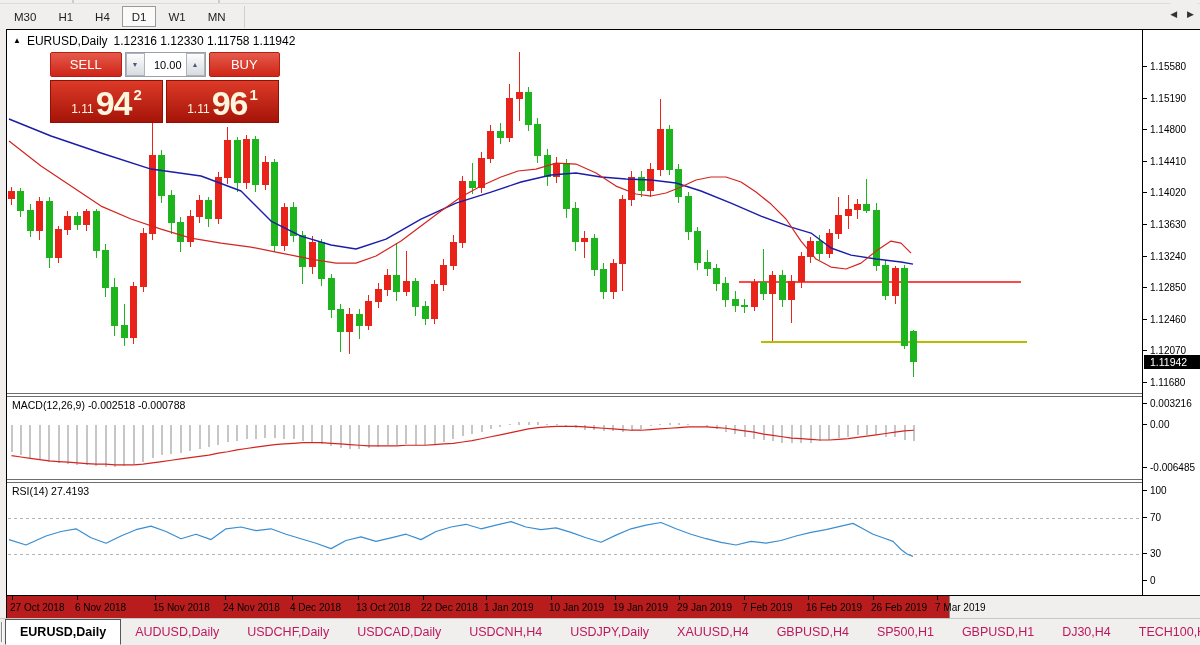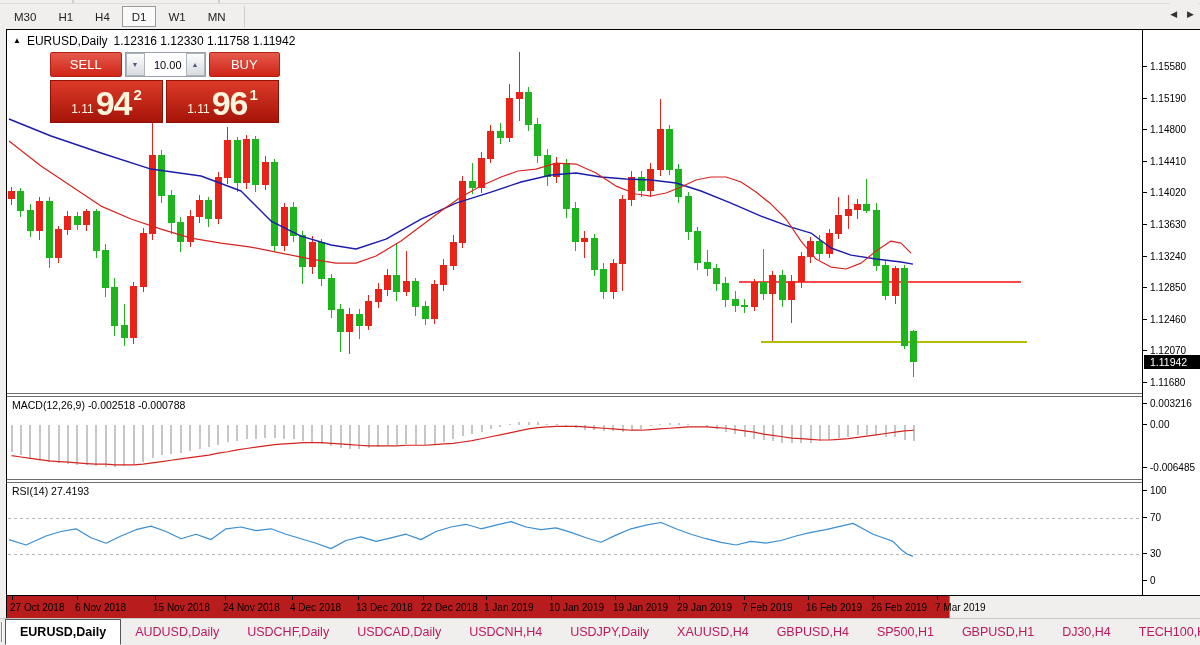--- a/index.html
+++ b/index.html
@@ -473,21 +473,21 @@
       <div class="date-label" style="left: 3px;">27 Oct 2018</div>
       <div class="date-tick" style="left: 70px;"></div>
       <div class="date-label" style="left: 68px;">6 Nov 2018</div>
       <div class="date-tick" style="left: 148px;"></div>
       <div class="date-label" style="left: 146px;">15 Nov 2018</div>
       <div class="date-tick" style="left: 218px;"></div>
       <div class="date-label" style="left: 216px;">24 Nov 2018</div>
       <div class="date-tick" style="left: 285px;"></div>
       <div class="date-label" style="left: 283px;">4 Dec 2018</div>
       <div class="date-tick" style="left: 351px;"></div>
-      <div class="date-label" style="left: 349px;">13 Dec 2018</div>
+      <div class="date-label" style="left: 349px;">13 Oct 2018</div>
       <div class="date-tick" style="left: 416px;"></div>
       <div class="date-label" style="left: 414px;">22 Dec 2018</div>
       <div class="date-tick" style="left: 479px;"></div>
       <div class="date-label" style="left: 477px;">1 Jan 2019</div>
       <div class="date-tick" style="left: 544px;"></div>
       <div class="date-label" style="left: 542px;">10 Jan 2019</div>
       <div class="date-tick" style="left: 608px;"></div>
       <div class="date-label" style="left: 606px;">19 Jan 2019</div>
       <div class="date-tick" style="left: 672px;"></div>
       <div class="date-label" style="left: 670px; text-align: right;">29 Jan 2019</div>

